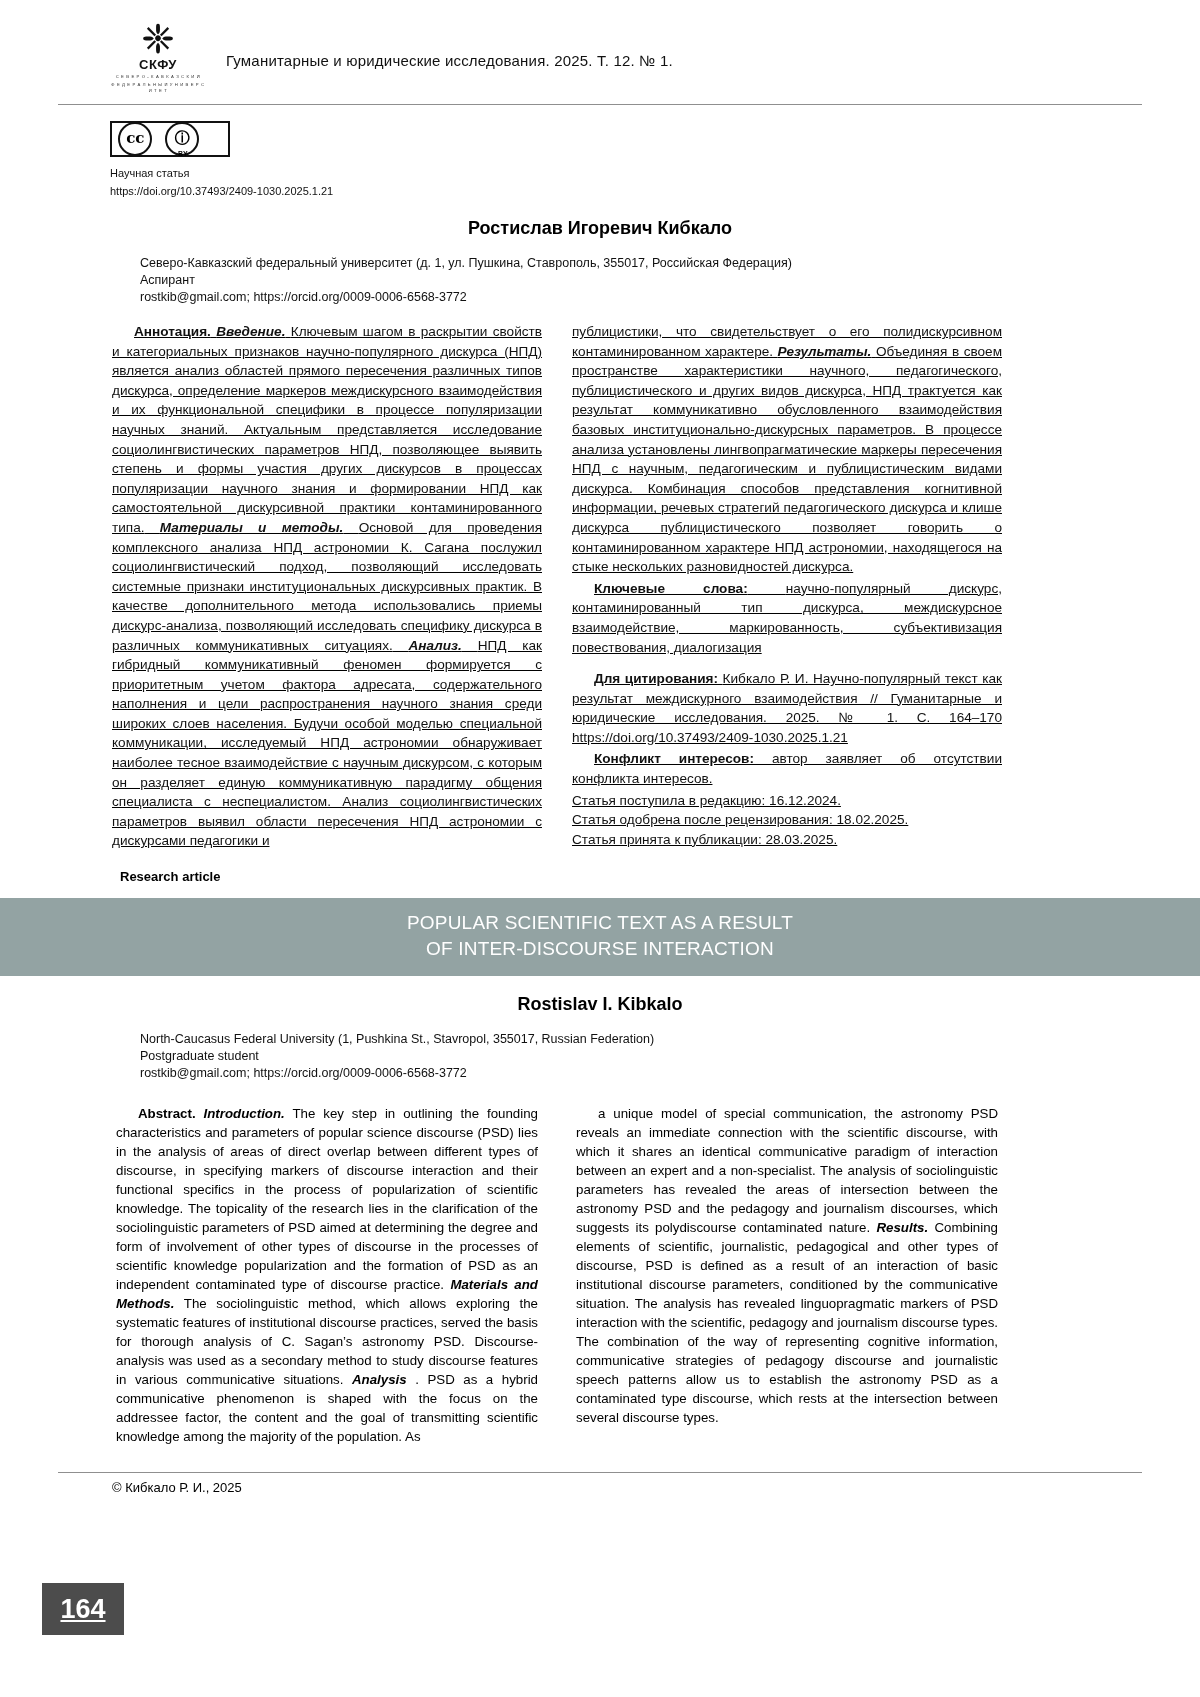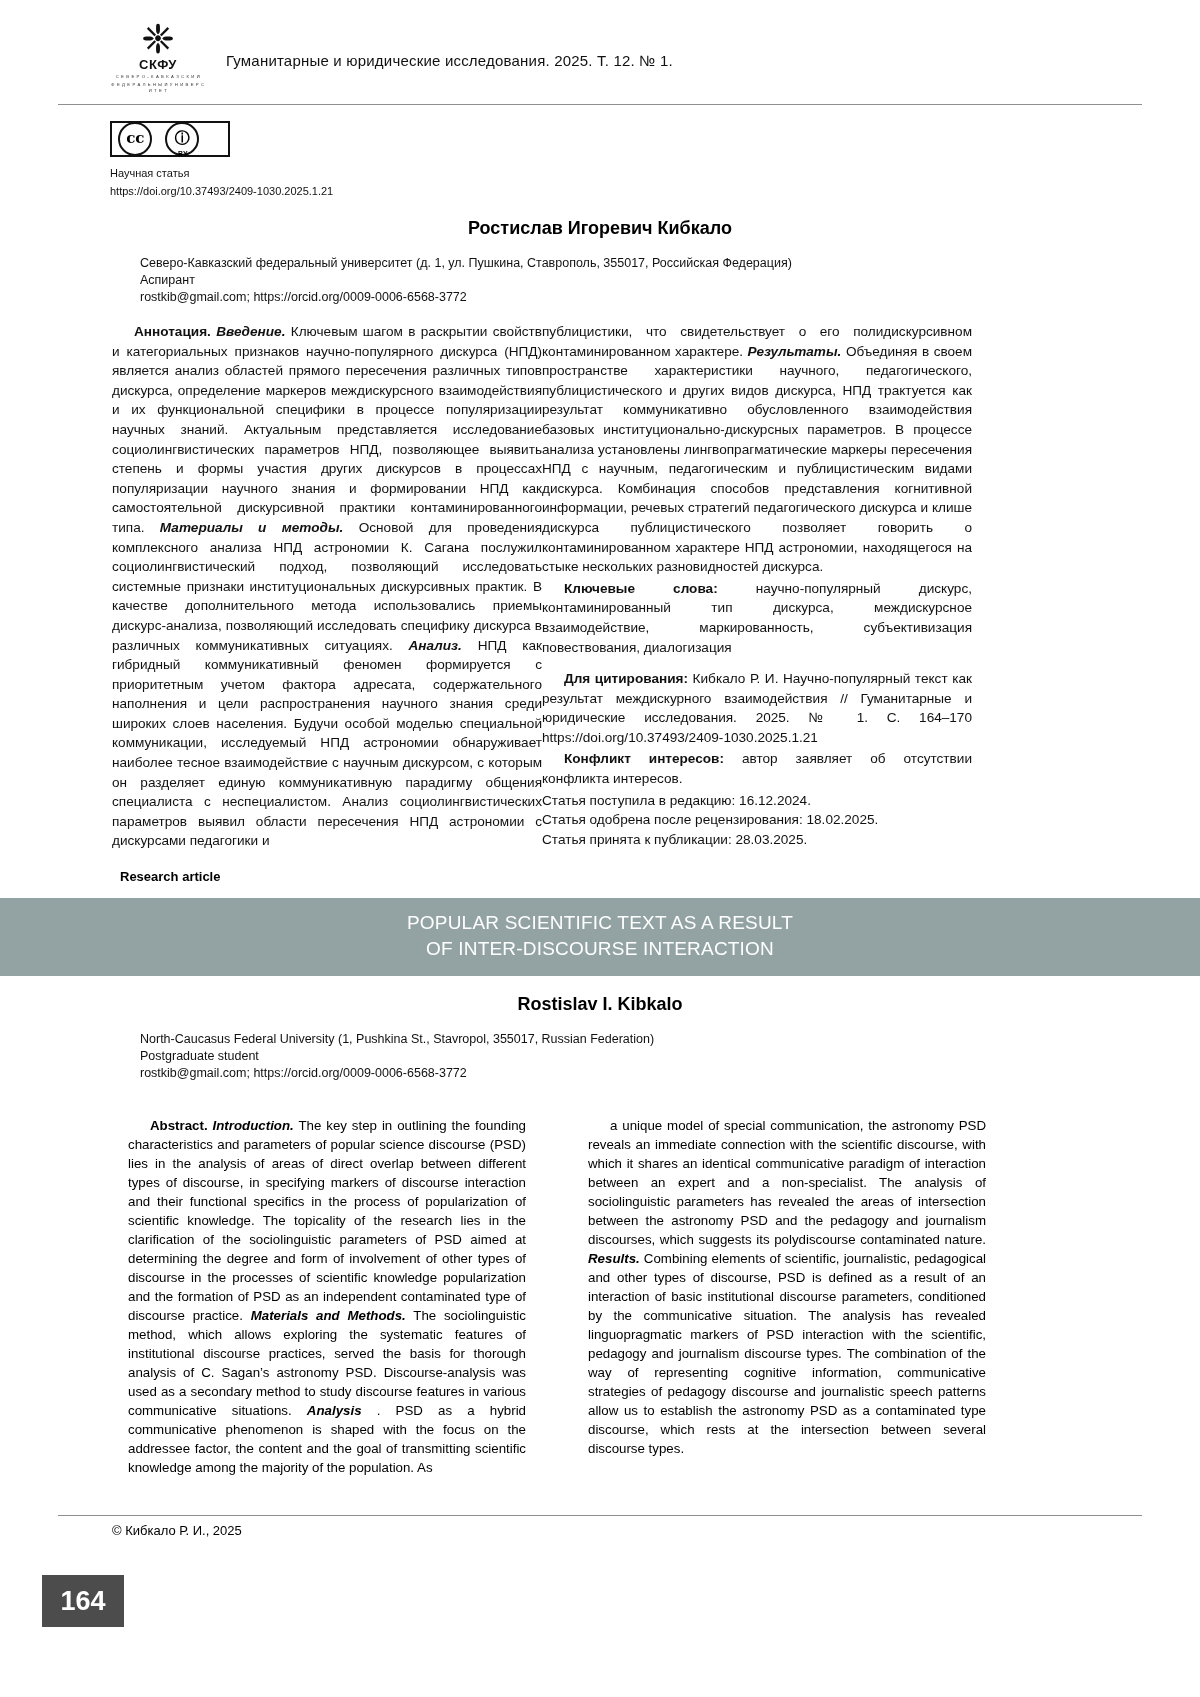--- a/index.html
+++ b/index.html
@@ -128,21 +128,23 @@
   }
   .affil {
     padding-left: 140px;
     font-size: 12.5px;
     line-height: 17px;
     color: #111;
   }
   
   .cols {
     display: flex;
+    gap: 30px;
     padding: 16px 95px 0 112px;
+    text-decoration: underline;
   }
   .col {
     width: 430px;
     font-size: 13.6px;
     line-height: 19.6px;
     text-align: justify;
     color: #111;
   }
   .col p {
     margin: 0;
@@ -163,44 +165,45 @@
     display: flex;
     gap: 30px;
     padding: 18px 95px 0 112px;
   }
   .en-col {
     width: 430px;
     font-size: 13.3px;
     line-height: 19px;
     text-align: justify;
   }
-  .en-col p { margin: 16px; text-indent: 22px; }
+  .en-col p { margin: 4px; text-indent: 22px; }
   
   .footer-rule {
     border-top: 1px solid #8f8f8f;
     margin: 22px 58px 0 58px;
   }
   .copyright {
     padding-left: 112px;
     font-size: 13px;
     margin-top: 7px;
   }
   .pagenum {
     position: absolute;
     left: 42px;
-    bottom: 70px;
+    bottom: 62px;
     width: 82px;
     height: 52px;
     background: #4c4c4c;
     color: #fff;
     font-size: 27px;
     font-weight: bold;
     display: flex;
     align-items: center;
     justify-content: center;
+    text-decoration: underline;
   }
 </style>
 </head>
 <body>
 
 <div class="page">
 
   <div class="header">
     <div class="logo">
       <div class="logo-bird">❈</div>

